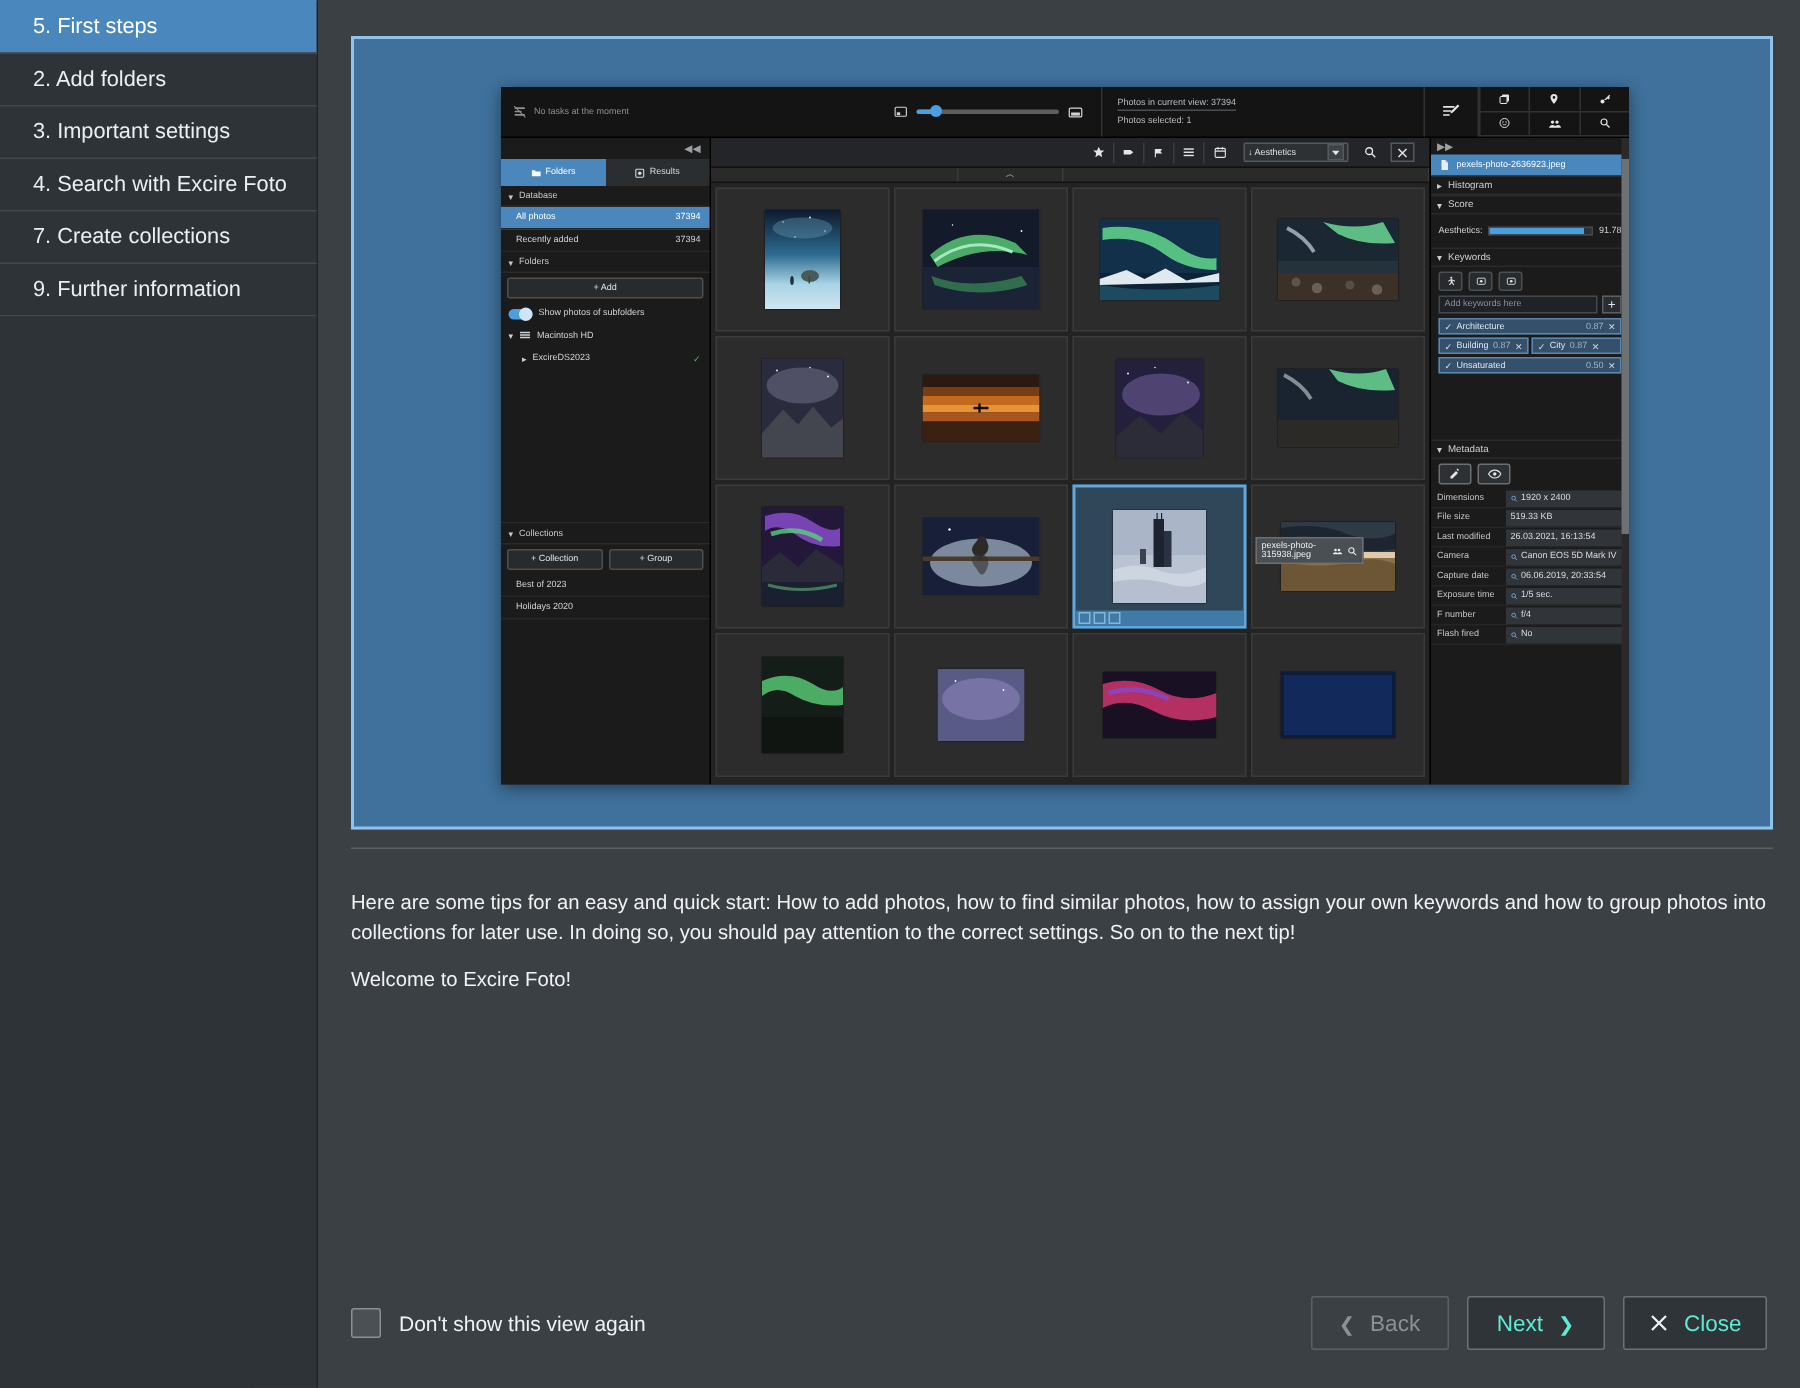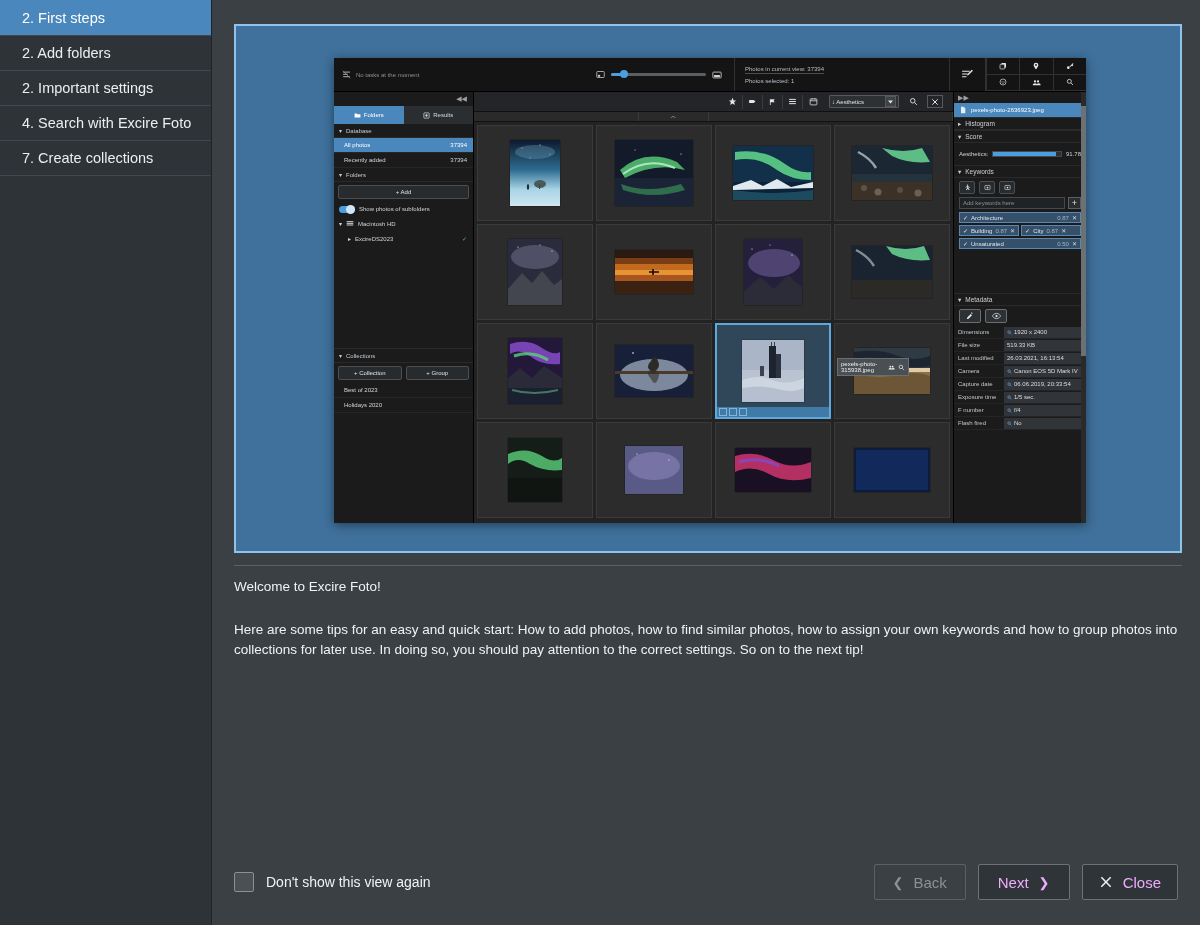--- a/index.html
+++ b/index.html
@@ -153,50 +153,53 @@
   #rule { height:1px; background:#5b6165; margin:12px 0 0 0; width: 948px; }
   #lead { color:#f0f2f4; font-size:13.5px; margin-top:13px; }
   #para { color:#f0f2f4; font-size:13.5px; line-height:20px; margin-top:26px; width: 948px; }
 
   
   #footer { height: 86px; flex:0 0 86px; display:flex; align-items:center; padding: 0 22px 0 22px; }
   #dontshow { display:flex; align-items:center; gap:12px; cursor:pointer; }
   #cbox { width:20px; height:20px; border:1px solid #8a9094; background:#4a5054; border-radius:2px; }
   #dontshow span { color:#f0f2f4; font-size:14px; }
   #btns { margin-left:auto; display:flex; gap:12px; }
-  .fbtn { height:36px; min-width:92px; border:1px solid #6b7175; background:#2f3438; color:#f0abfc;
+  .fbtn { height:36px; min-width:92px; border:1px solid #6b7175; background:#2f3438; color:#5eead4;
           display:flex; align-items:center; justify-content:center; gap:10px; font-size:15px; border-radius:2px; cursor:pointer; padding:0 16px; }
   .fbtn.disabled { color:#8b9195; border-color:#5b6165; background:#3b4044; }
   .fbtn .chev { font-size:13px; }
   svg { display:block; }
 </style>
 </head>
 <body>
 
 <div id="app">
 
 
   <div id="body">
 
     <div id="sidebar">
       <div id="sidebar-list">
           <div class="side-item active first">
-            <span>2. First steps</span>
+            <span>5. First steps</span>
           </div>
           <div class="side-item">
             <span>2. Add folders</span>
           </div>
           <div class="side-item">
-            <span>2. Important settings</span>
+            <span>3. Important settings</span>
           </div>
           <div class="side-item">
             <span>4. Search with Excire Foto</span>
           </div>
           <div class="side-item">
             <span>7. Create collections</span>
+          </div>
+          <div class="side-item">
+            <span>9. Further information</span>
           </div>
         </div>
       <div id="sidebar-rest"></div>
     </div>
 
     <div id="main">
 
       <div id="shot-frame">
         <div id="shot">
 
@@ -782,22 +785,22 @@
                   <i style="top:14px;height:250px;"></i>
                 </div>
             </div>
 
           </div>
         </div>
       </div>
 
       <div id="article">
         <div id="rule"></div>
+        <div id="para">Here are some tips for an easy and quick start: How to add photos, how to find similar photos, how to assign your own keywords and how to group photos into collections for later use. In doing so, you should pay attention to the correct settings. So on to the next tip!</div>
         <div id="lead">Welcome to Excire Foto!</div>
-        <div id="para">Here are some tips for an easy and quick start: How to add photos, how to find similar photos, how to assign your own keywords and how to group photos into collections for later use. In doing so, you should pay attention to the correct settings. So on to the next tip!</div>
       </div>
 
       <div id="footer">
         <div id="dontshow">
           <span id="cbox"></span>
           <span>Don't show this view again</span>
         </div>
         <div id="btns">
           <div class="fbtn disabled">
             <span class="chev">❮</span>

